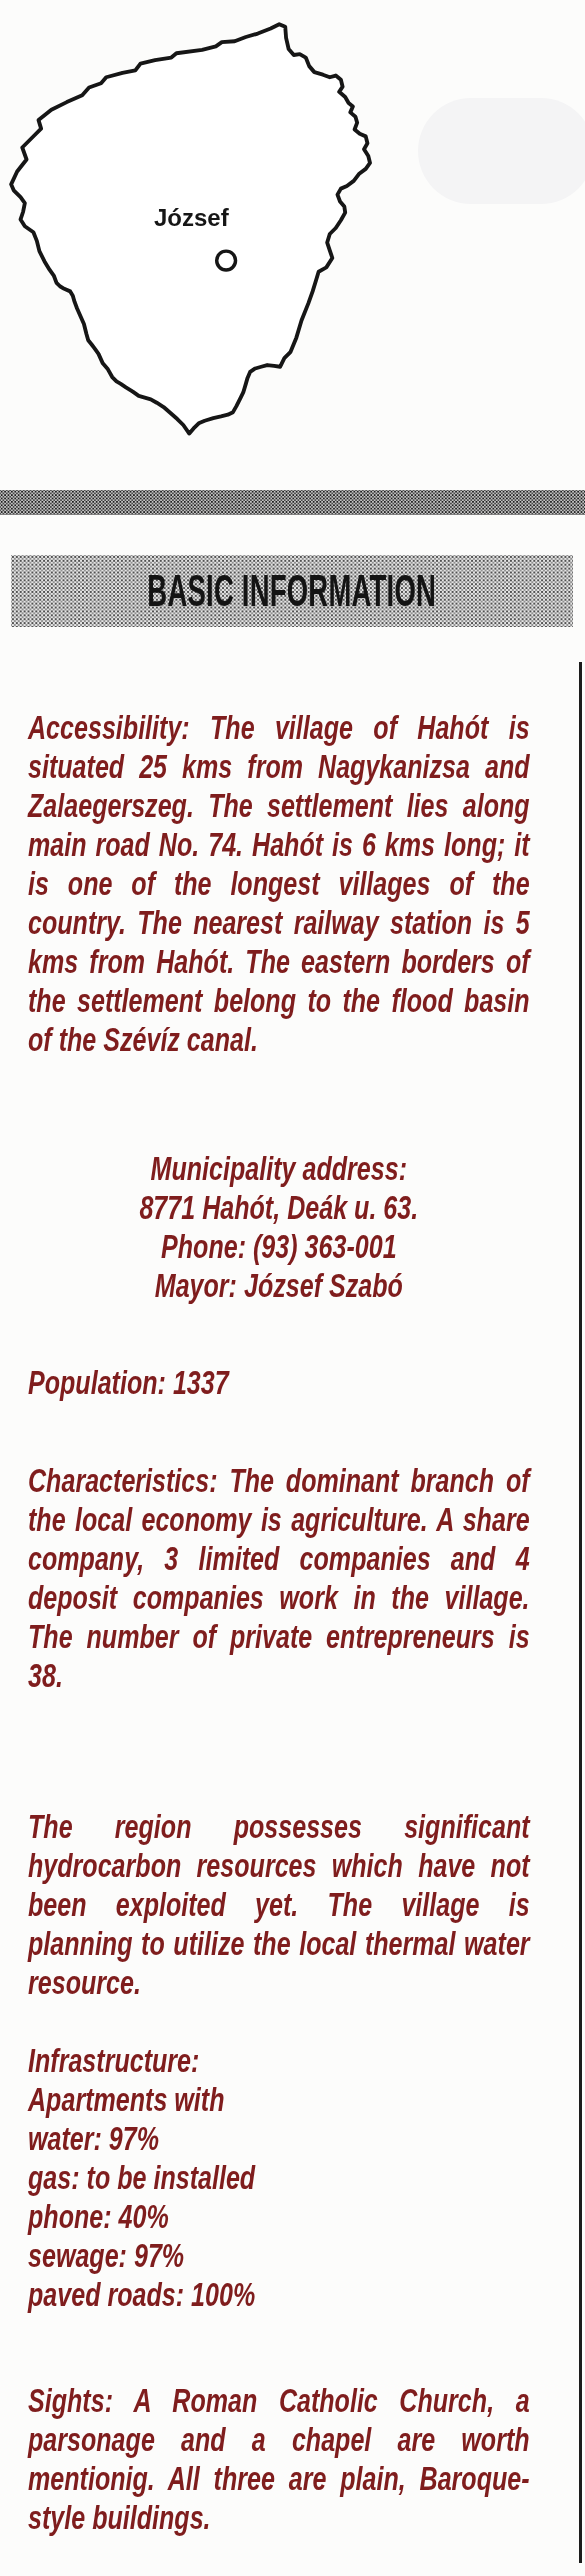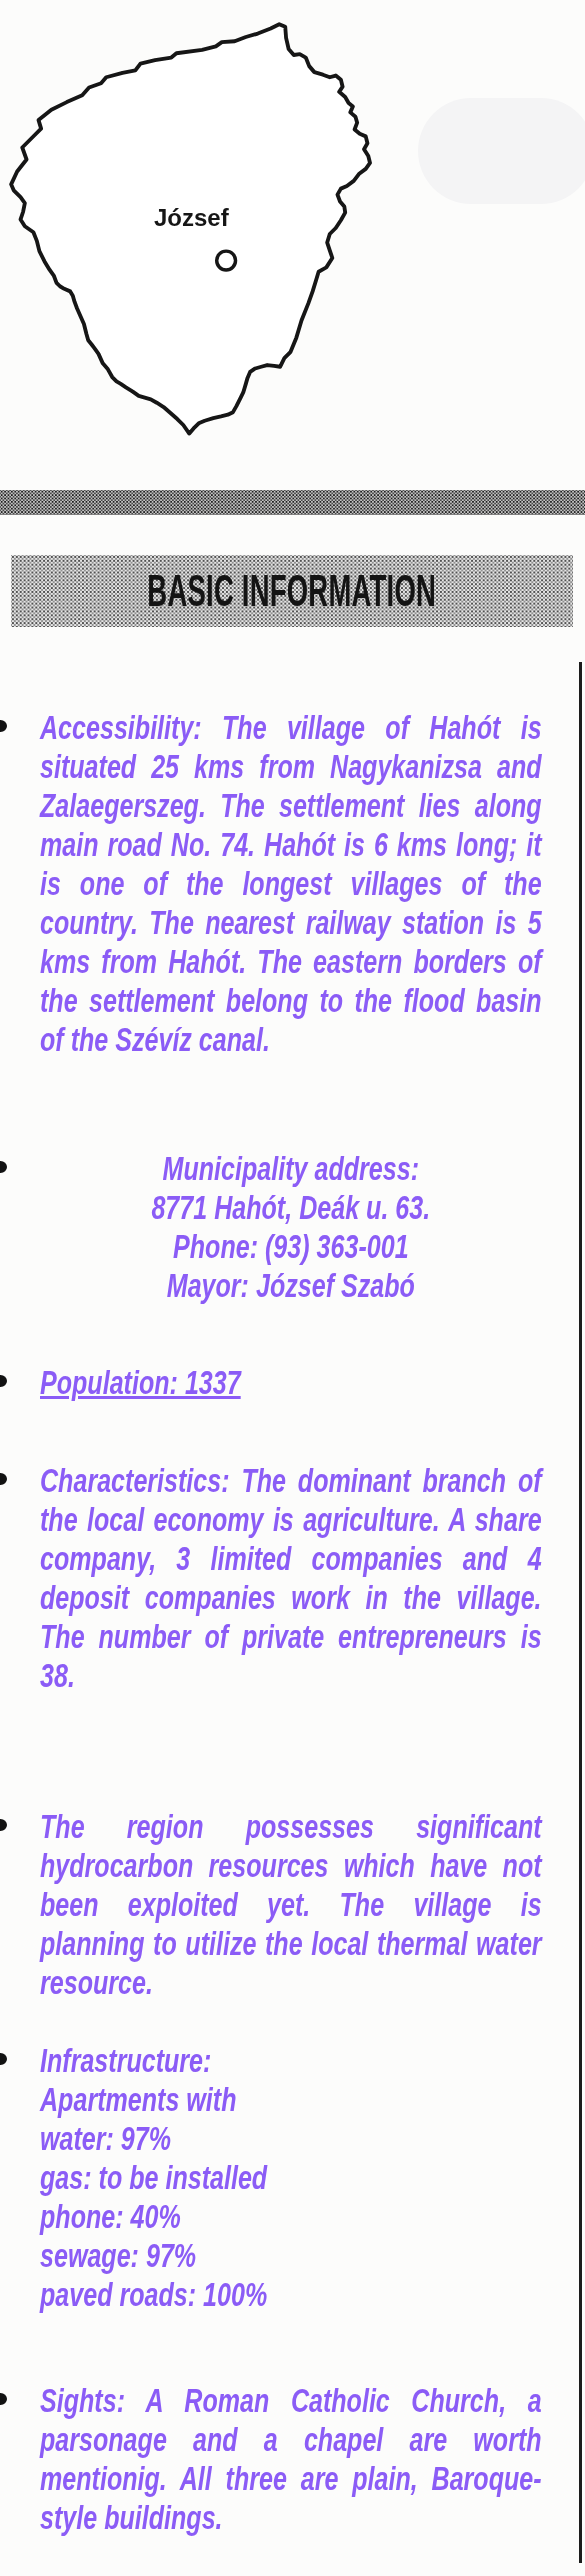--- a/index.html
+++ b/index.html
@@ -22,30 +22,30 @@
     background-size:3.9px 3.9px,3.9px 3.9px;background-position:0 0,1.9px 1.9px;
     display:flex;align-items:center;justify-content:center;margin-left:11px;}
   .band .title{font-size:45px;font-weight:bold;color:#141414;letter-spacing:0.4px;
     white-space:nowrap;transform:scaleX(0.61);transform-origin:center;}
 
   
   .map-svg{left:0;top:0;}
   .map-label{left:154px;top:206px;font-size:24px;font-weight:bold;color:#161616;line-height:1;}
 
   
-  .sec{position:absolute;left:40px;width:502px;color:#8b5cf6;}
+  .sec{position:absolute;left:28px;width:502px;color:#7f1d1d;}
   .sec .txt{width:660px;transform:scaleX(0.76);transform-origin:0 0;
     font-size:33px;line-height:39px;font-weight:bold;font-style:italic;hyphens:auto;}
   .sec .txt.just{text-align:justify;text-justify:inter-word;}
   .sec .txt .ln{display:block;}
   .dot{position:absolute;left:-46px;top:12px;width:13px;height:12px;border-radius:50%;background:#121212;}
 
   .sec-acc{top:708px;}
   .sec-mun{top:1149px;text-align:center;}
-  .sec-pop{top:1363px;text-decoration:underline;}
+  .sec-pop{top:1363px;}
   .sec-cha{top:1461px;}
   .sec-reg{top:1791px;margin-top:16px;}
   .sec-inf{top:2041px;}
   .sec-sig{top:2381px;}
 </style>
 </head>
 <body>
 
 <div class="abs pill"></div>
 

